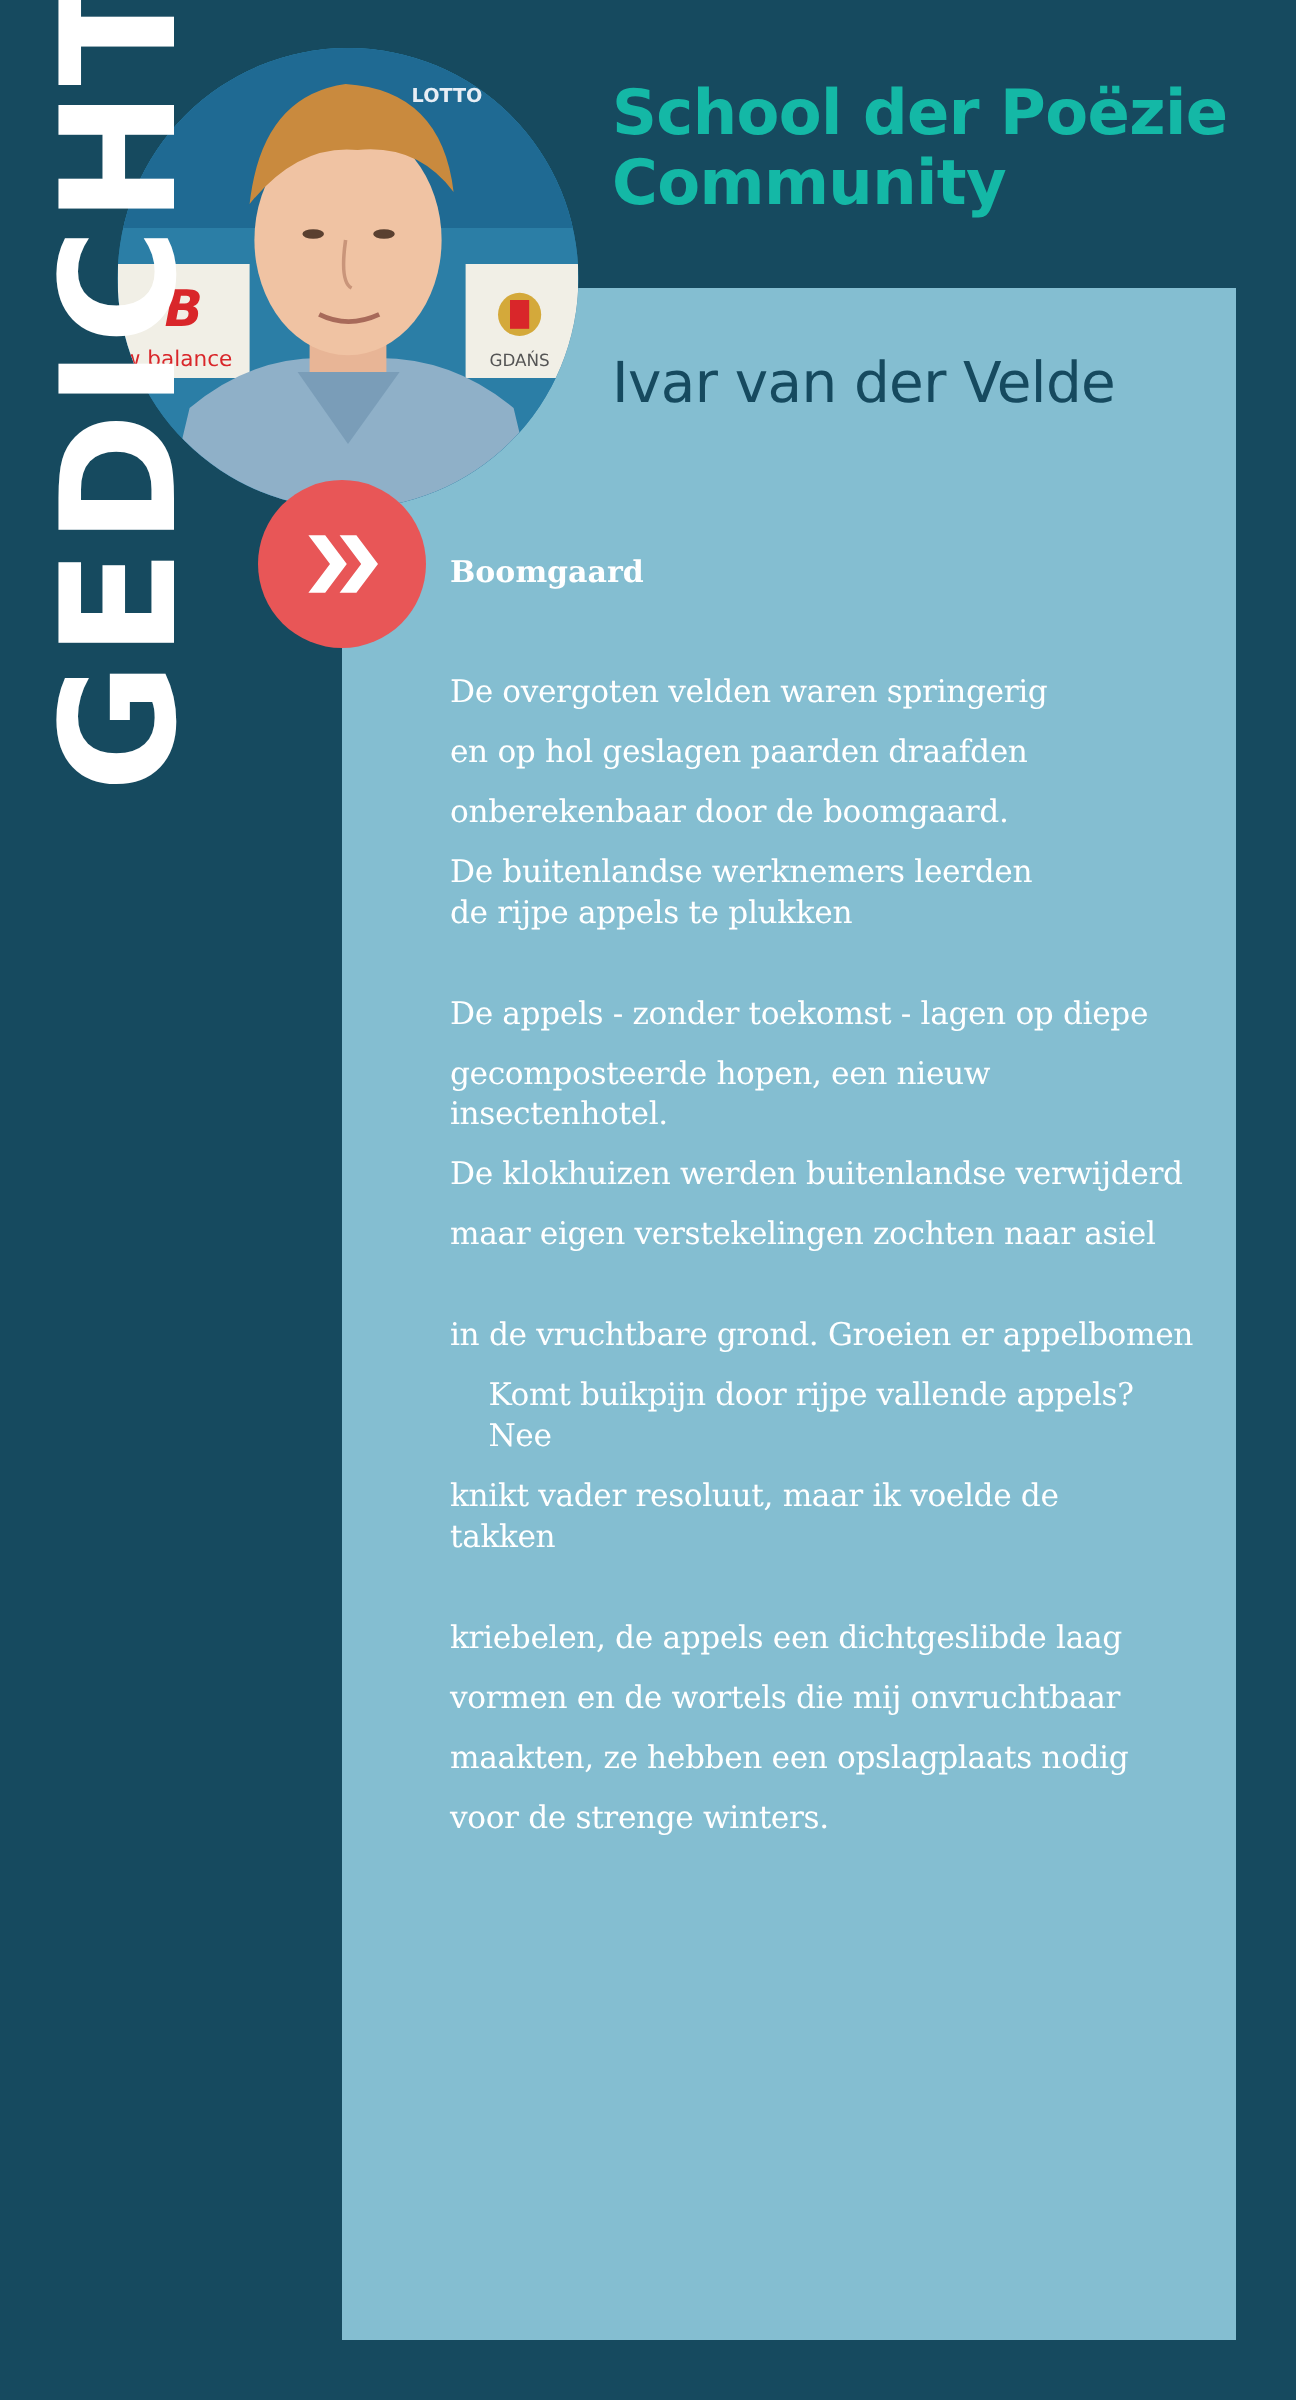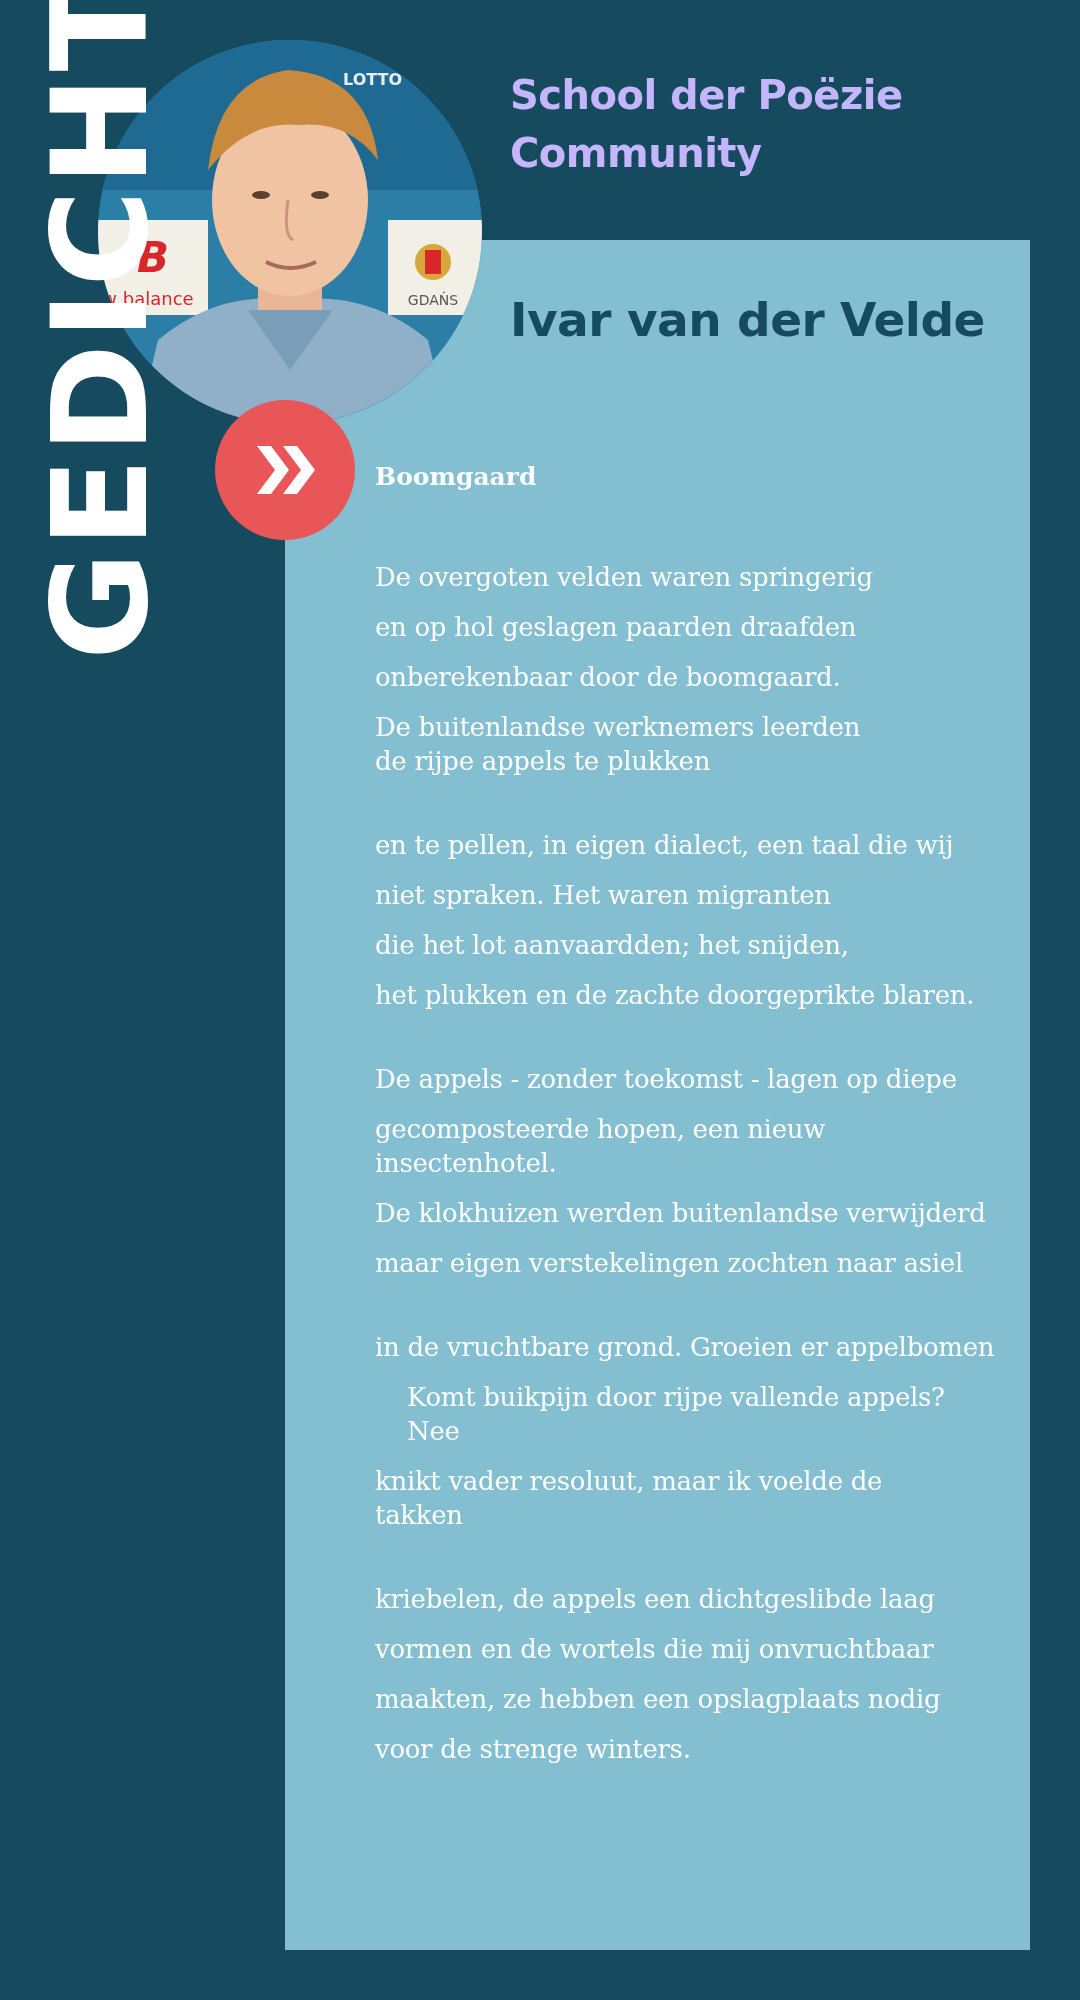--- a/index.html
+++ b/index.html
@@ -49,32 +49,32 @@
       background: #2a7fa8;
     }
     .photo svg { display: block; }
     .site-title {
       position: absolute;
       left: 510px;
       top: 66px;
       width: 540px;
       font-family: "DejaVu Sans", sans-serif;
       font-weight: bold;
-      font-size: 40px;
+      font-size: 52px;
       line-height: 58px;
-      color: #c4b5fd;
+      color: #14b8a6;
       letter-spacing: -0.5px;
       z-index: 3;
     }
     .author-name {
       position: absolute;
       left: 510px;
       top: 292px;
       font-family: "DejaVu Sans", sans-serif;
-      font-weight: bold;
+      font-weight: normal;
       font-size: 47px;
       line-height: 56px;
       color: #164a5f;
       letter-spacing: -0.5px;
       z-index: 3;
     }
     .play-badge {
       position: absolute;
       left: 215px;
       top: 400px;
@@ -168,26 +168,20 @@
 <div class="poem">
   <div class="poem-title">Boomgaard</div>
 
   <div class="stanza">
     <p class="poem-line">De overgoten velden waren springerig</p>
     <p class="poem-line">en op hol geslagen paarden draafden</p>
     <p class="poem-line">onberekenbaar door de boomgaard.</p>
     <p class="poem-line" style="width:520px;">De buitenlandse werknemers leerden de rijpe appels te plukken</p>
   </div>
 
-  <div class="stanza">
-    <p class="poem-line">en te pellen, in eigen dialect, een taal die wij</p>
-    <p class="poem-line">niet spraken. Het waren migranten</p>
-    <p class="poem-line">die het lot aanvaardden; het snijden,</p>
-    <p class="poem-line">het plukken en de zachte doorgeprikte blaren.</p>
-  </div>
 
   <div class="stanza">
     <p class="poem-line">De appels - zonder toekomst - lagen op diepe</p>
     <p class="poem-line" style="width:520px;">gecomposteerde hopen, een nieuw insectenhotel.</p>
     <p class="poem-line">De klokhuizen werden buitenlandse verwijderd</p>
     <p class="poem-line">maar eigen verstekelingen zochten naar asiel</p>
   </div>
 
   <div class="stanza">
     <p class="poem-line">in de vruchtbare grond. Groeien er appelbomen</p>

